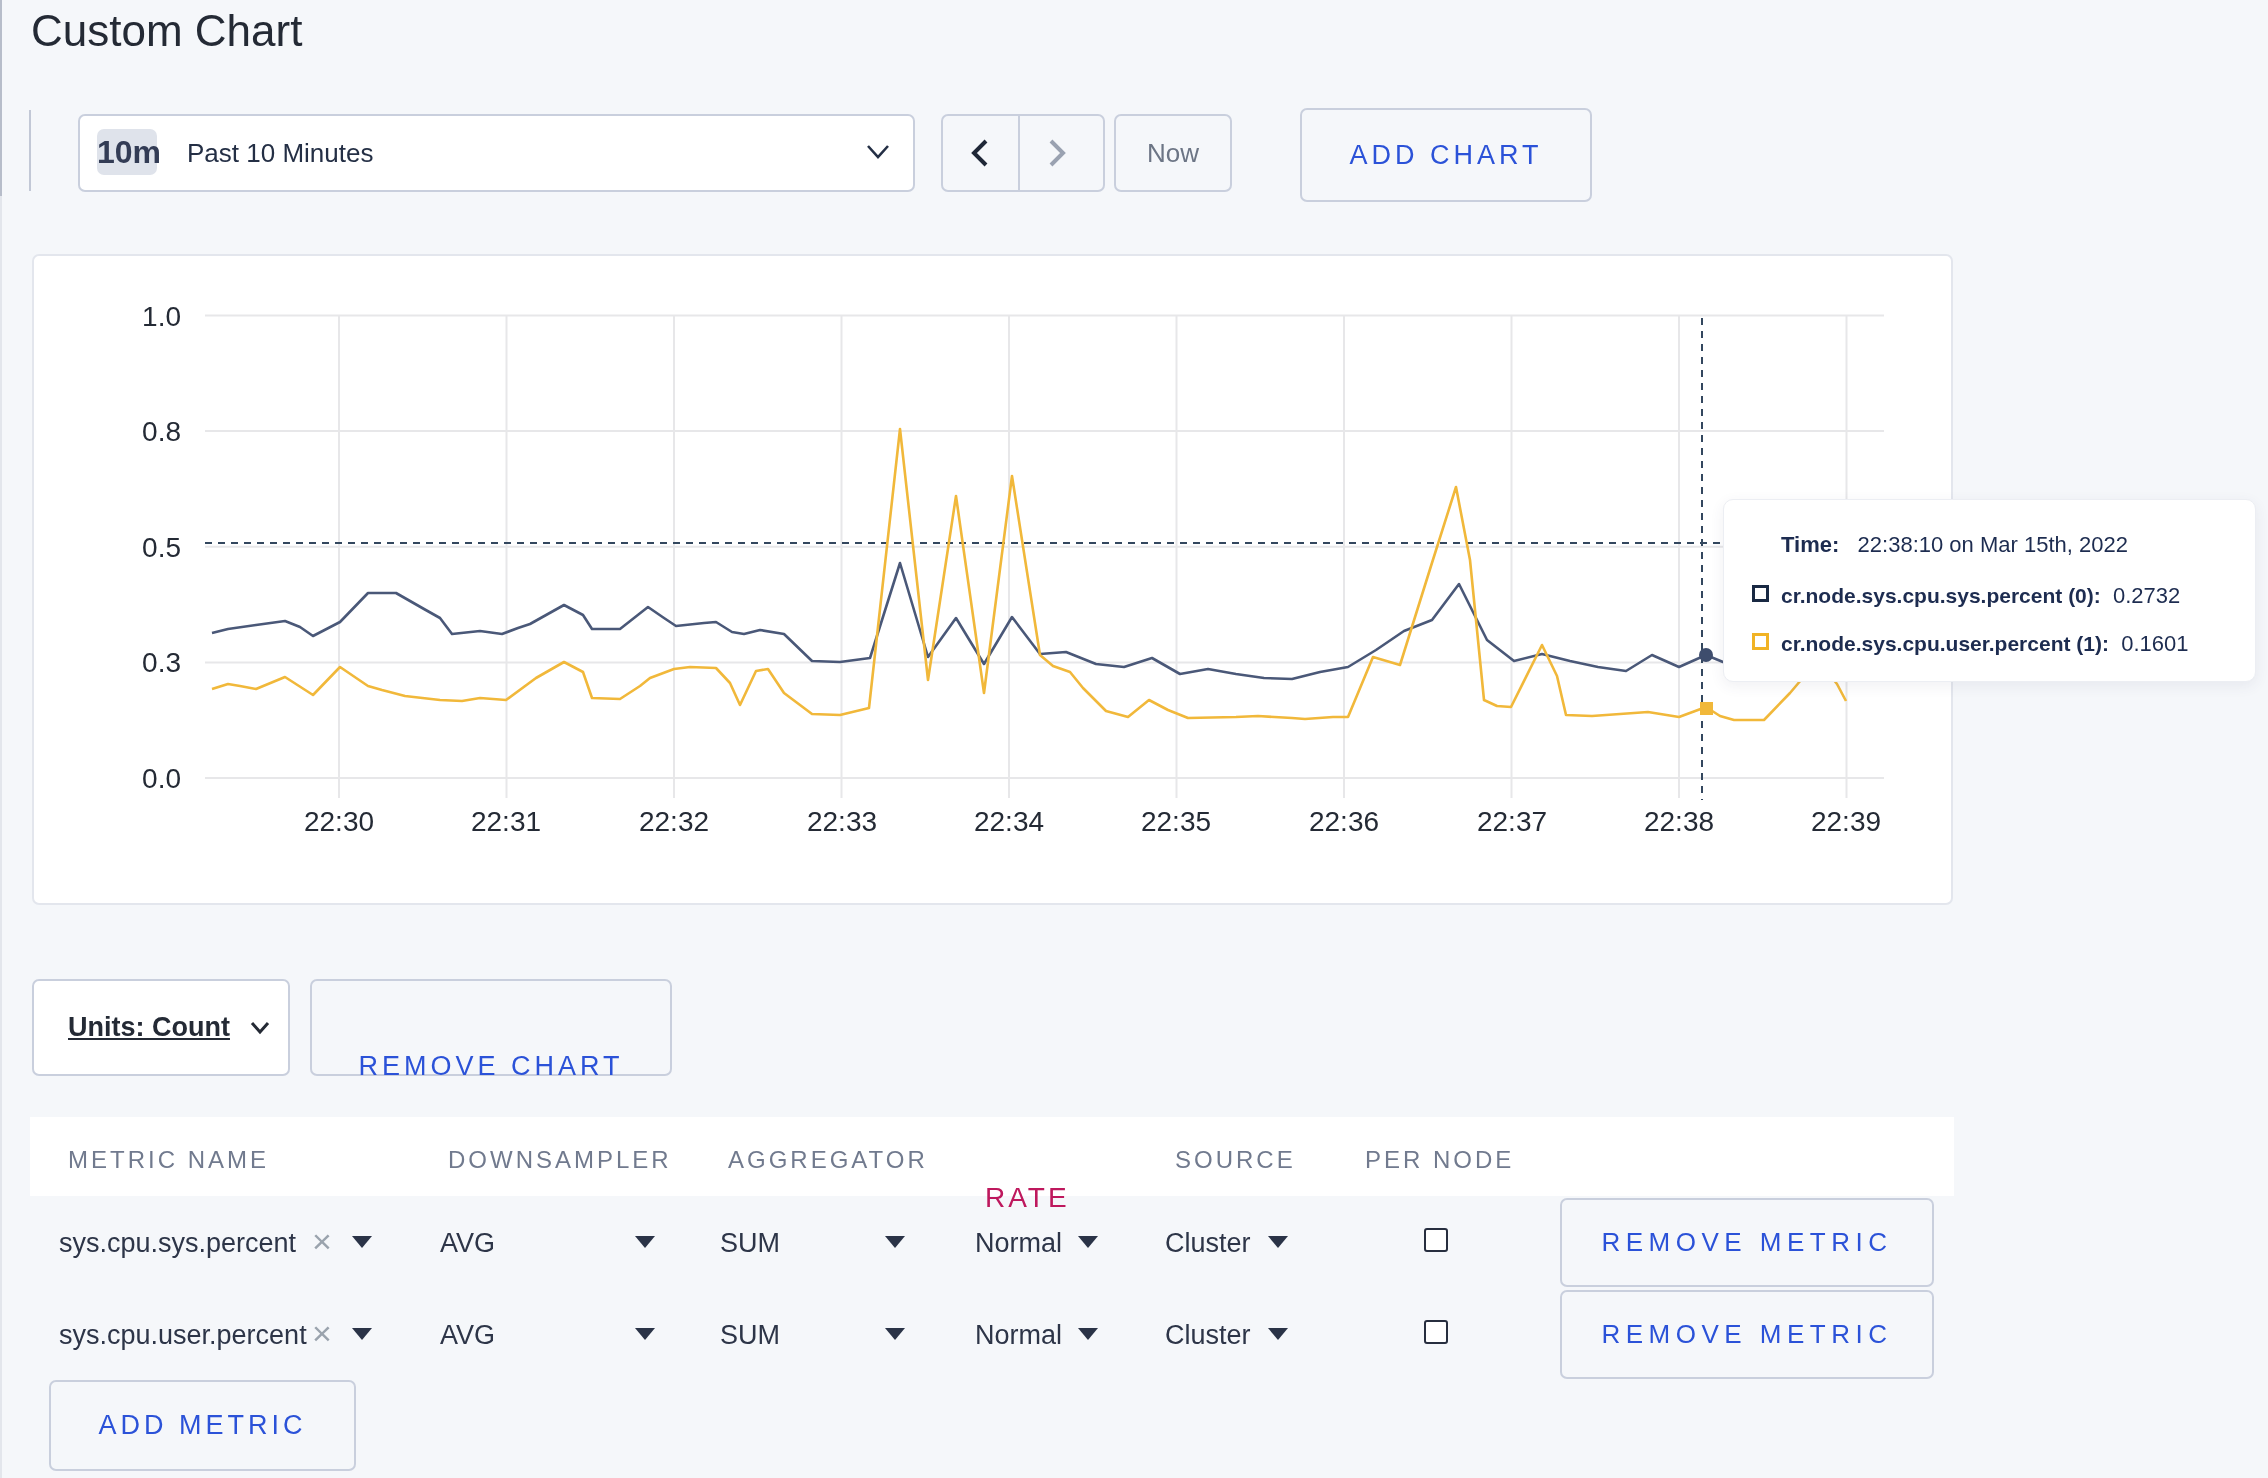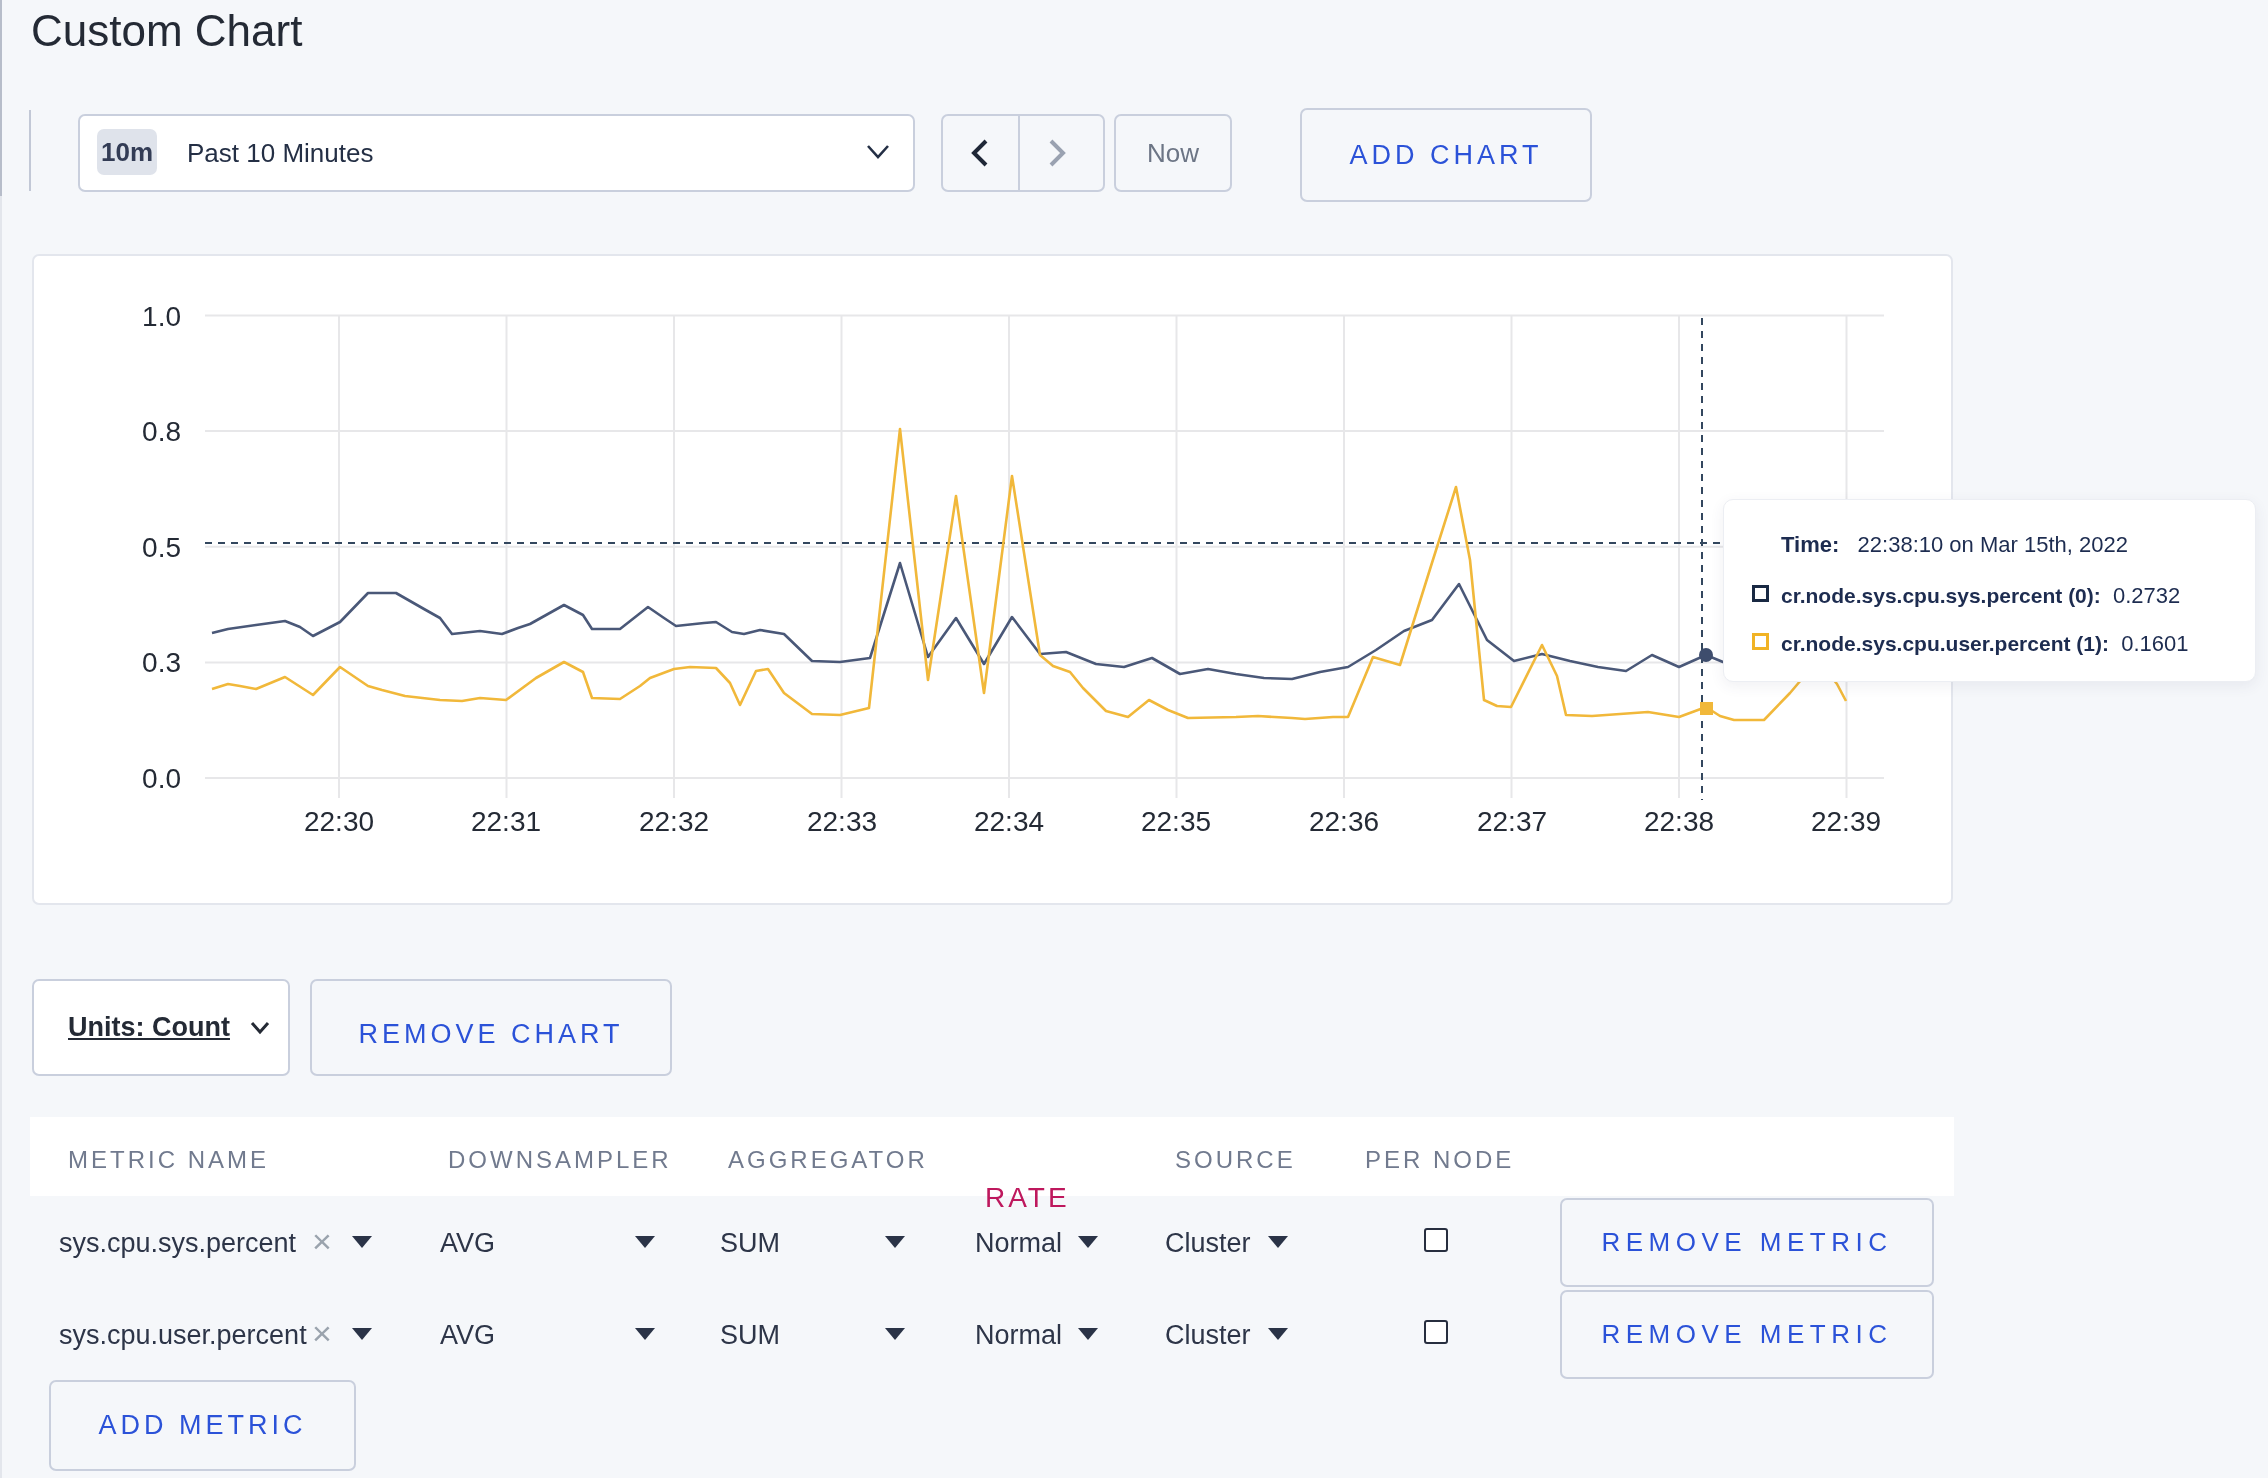--- a/index.html
+++ b/index.html
@@ -11,21 +11,21 @@
 <body>
 
 <div class="abs" style="left:0;top:0;width:2px;height:1478px;background:#e3e6ec;"></div>
 <div class="abs" style="left:0;top:0;width:2px;height:196px;background:#b7bdca;"></div>
 
 <div class="abs" style="left:31px;top:6px;font-size:44px;color:#242a35;font-weight:400;">Custom Chart</div>
 
 <div class="abs" style="left:29px;top:110px;width:2px;height:81px;background:#c2c8d6;"></div>
 
 <div class="abs" style="left:78px;top:114px;width:837px;height:78px;background:#fff;border:2px solid #c9cfdd;border-radius:7px;"></div>
-<div class="abs" style="left:97px;top:129px;width:60px;height:46px;background:#dfe3eb;border-radius:7px;color:#333c55;font-size:26px;font-weight:bold;text-align:center;line-height:46px;">10m</div>
+<div class="abs" style="left:97px;top:129px;width:60px;height:46px;background:#dfe3eb;border-radius:7px;color:#333c55;font-size:32px;font-weight:bold;text-align:center;line-height:46px;">10m</div>
 <div class="abs" style="left:187px;top:114px;height:78px;line-height:78px;font-size:26px;color:#242f45;">Past 10 Minutes</div>
 <svg class="abs" style="left:862px;top:138px;" width="32" height="28" viewBox="0 0 32 28">
     <path d="M6 8 L16 19 L26 8" fill="none" stroke="#242f45" stroke-width="2.6"></path>
   </svg>
 
 <div class="abs" style="left:941px;top:114px;width:164px;height:78px;border:2px solid #c9cfdd;border-radius:7px;"></div>
 <div class="abs" style="left:1018px;top:116px;width:2px;height:74px;background:#c9cfdd;"></div>
 <svg class="abs" style="left:966px;top:138px;" width="28" height="30" viewBox="0 0 28 30">
     <path d="M20 3 L8 15 L20 27" fill="none" stroke="#1f2737" stroke-width="4"></path>
   </svg>
@@ -86,21 +86,21 @@
 <div class="abs" style="left:1781px;top:583px;font-size:21px;color:#1d2c50;white-space:nowrap;"><b>cr.node.sys.cpu.sys.percent (0):</b><span style="font-size:22px;">&nbsp; 0.2732</span></div>
 <div class="abs" style="left:1752px;top:633px;width:17px;height:17px;border:3px solid #f1b324;"></div>
 <div class="abs" style="left:1781px;top:631px;font-size:21px;color:#1d2c50;white-space:nowrap;"><b>cr.node.sys.cpu.user.percent (1):</b><span style="font-size:22px;">&nbsp; 0.1601</span></div>
 
 <div class="abs" style="left:32px;top:979px;width:258px;height:97px;background:#fff;border:2px solid #c9cfdd;border-radius:7px;"></div>
 <div class="abs" style="left:68px;top:979px;height:97px;line-height:97px;font-size:27px;font-weight:bold;color:#242a35;text-decoration:underline;">Units: Count</div>
 <svg class="abs" style="left:247px;top:1017px;" width="26" height="22" viewBox="0 0 26 22">
     <path d="M5 6 L13 15 L21 6" fill="none" stroke="#242a35" stroke-width="3"></path>
   </svg>
 <div class="abs btn" style="left:310px;top:979px;width:362px;height:97px;"></div>
-<div class="abs bluetext" style="left:310px;top:986px;width:362px;height:97px;line-height:97px;text-align:center;font-size:27px;">REMOVE CHART</div>
+<div class="abs bluetext" style="left:310px;top:1018px;width:362px;height:97px;line-height:97px;text-align:center;font-size:27px;">REMOVE CHART</div>
 
 <div class="abs" style="left:30px;top:1117px;width:1924px;height:79px;background:#fff;"></div>
 <div class="abs" style="left:68px;top:1146px;font-size:24px;letter-spacing:3px;color:#717a8e;">METRIC NAME</div>
 <div class="abs" style="left:448px;top:1146px;font-size:24px;letter-spacing:3px;color:#717a8e;">DOWNSAMPLER</div>
 <div class="abs" style="left:728px;top:1146px;font-size:24px;letter-spacing:3px;color:#717a8e;">AGGREGATOR</div>
 <div class="abs" style="left:985px;top:1182px;font-size:28px;letter-spacing:3px;color:#be185d;">RATE</div>
 <div class="abs" style="left:1175px;top:1146px;font-size:24px;letter-spacing:3px;color:#717a8e;">SOURCE</div>
 <div class="abs" style="left:1365px;top:1146px;font-size:24px;letter-spacing:3px;color:#717a8e;">PER NODE</div>
 
 <div class="abs" style="left:59px;top:1228px;font-size:27px;color:#2d3548;">sys.cpu.sys.percent</div>

